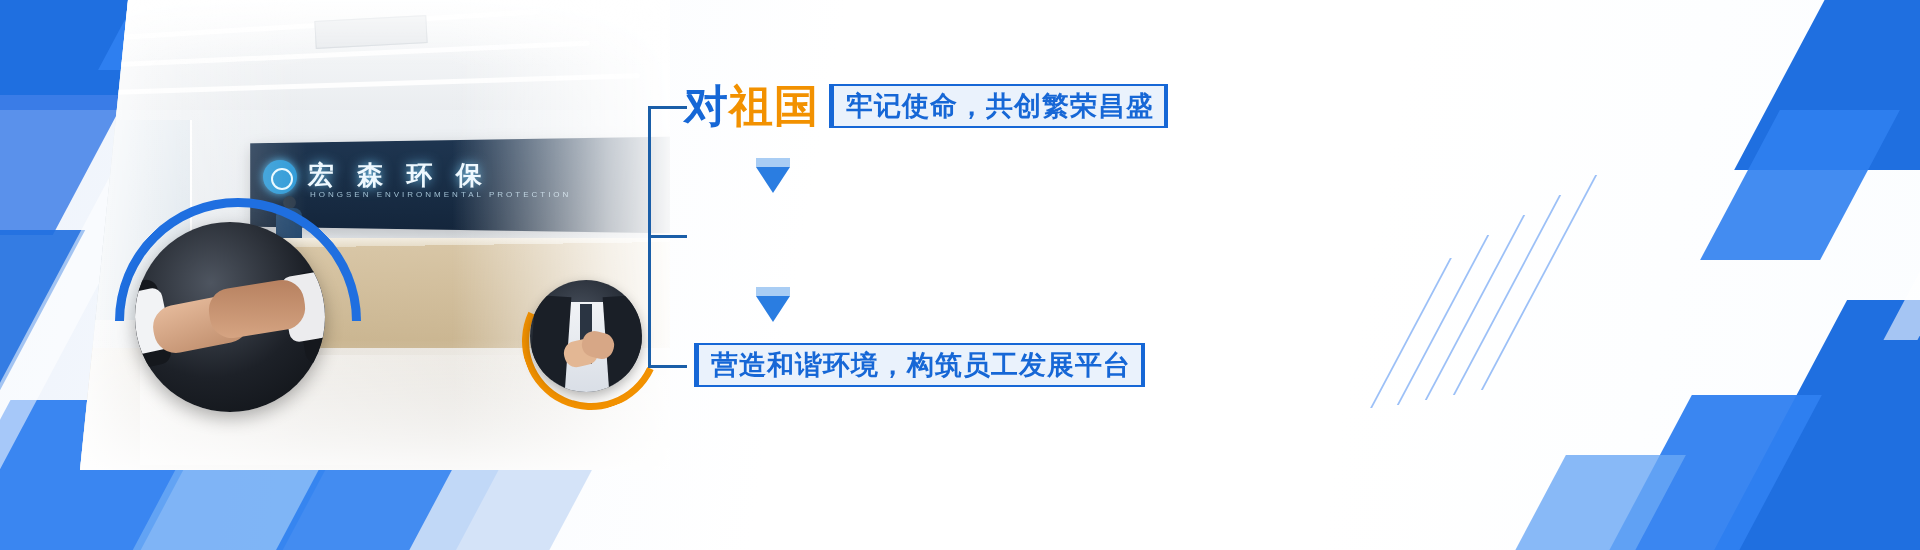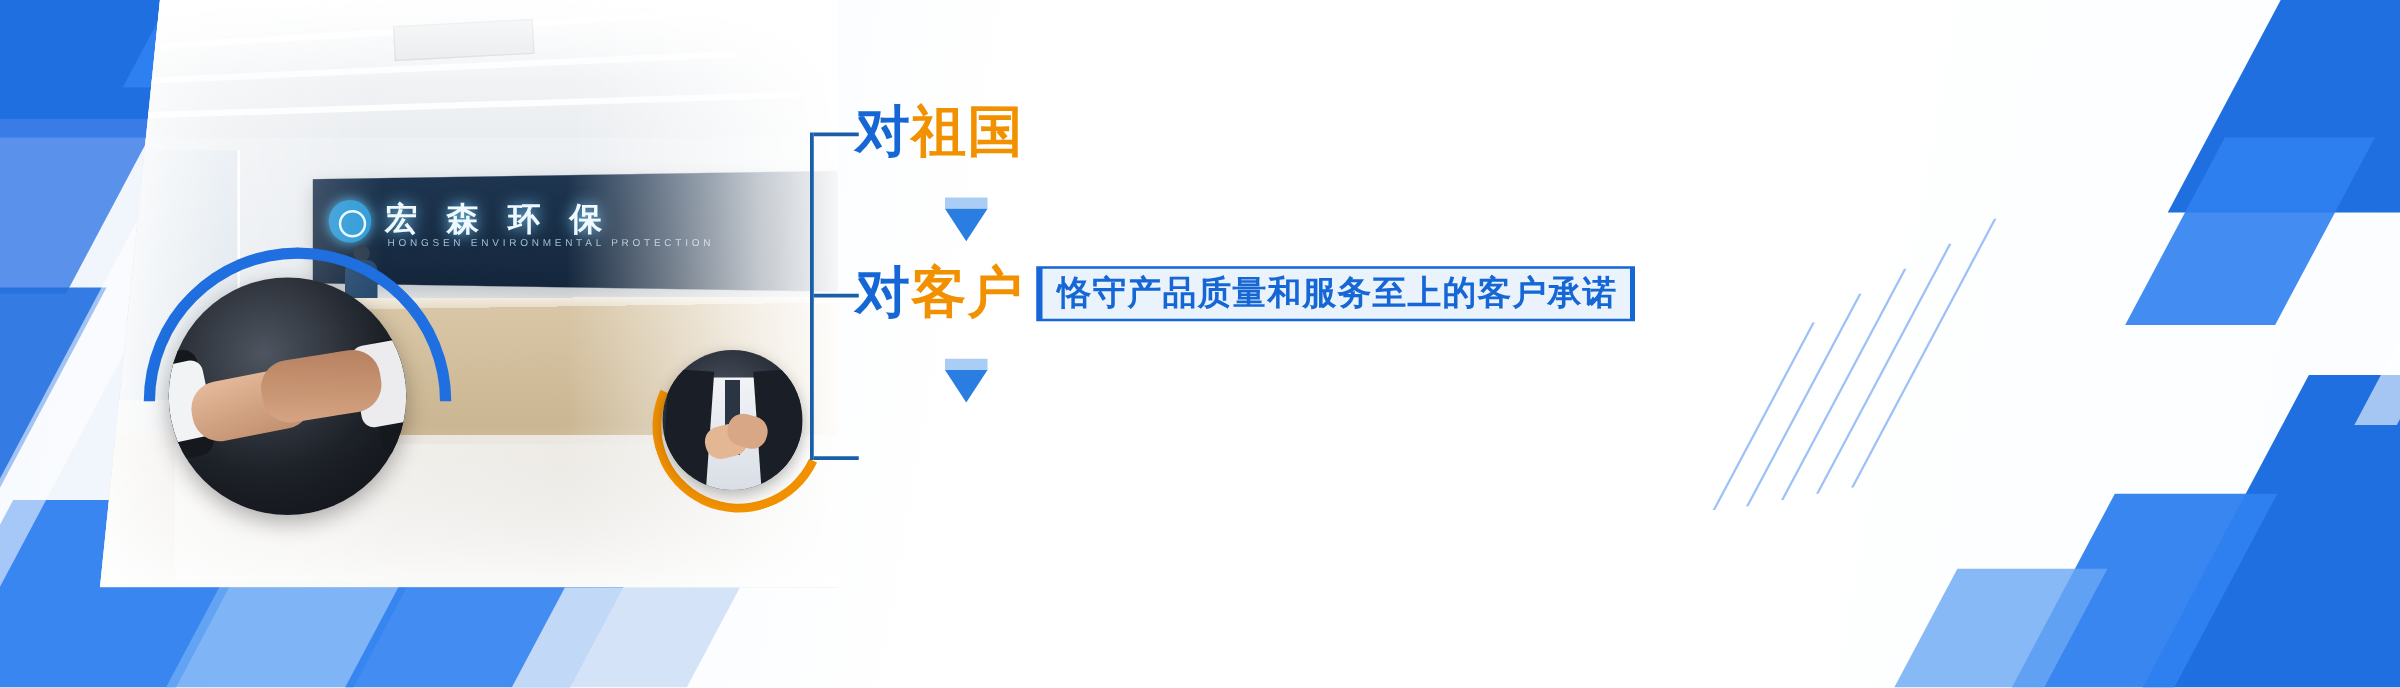--- a/index.html
+++ b/index.html
@@ -281,36 +281,32 @@
     <div class="bracket">
       <div class="tick tick-1"></div>
       <div class="tick tick-2"></div>
       <div class="tick tick-3"></div>
     </div>
 
     <div class="row row-1">
       <div class="lead">
         <span class="w1">对</span><span class="w2">祖国</span>
       </div>
+      <div class="phrase">牢记使命，共创繁荣昌盛</div>
     </div>
 
     <div class="arrow arrow-1">
       <div class="cap"></div>
       <div class="tri"></div>
     </div>
 
-    <div class="row row-2">
-      <div class="lead">
-        <span class="w1">对</span><span class="w2">客户</span>
-      </div>
-      <div class="phrase">恪守产品质量和服务至上的客户承诺</div>
-    </div>
 
     <div class="arrow arrow-2">
       <div class="cap"></div>
       <div class="tri"></div>
     </div>
 
     <div class="row row-3">
+      <div class="phrase">营造和谐环境，构筑员工发展平台</div>
     </div>
 
   </div>
 </div>
 
 </body></html>

